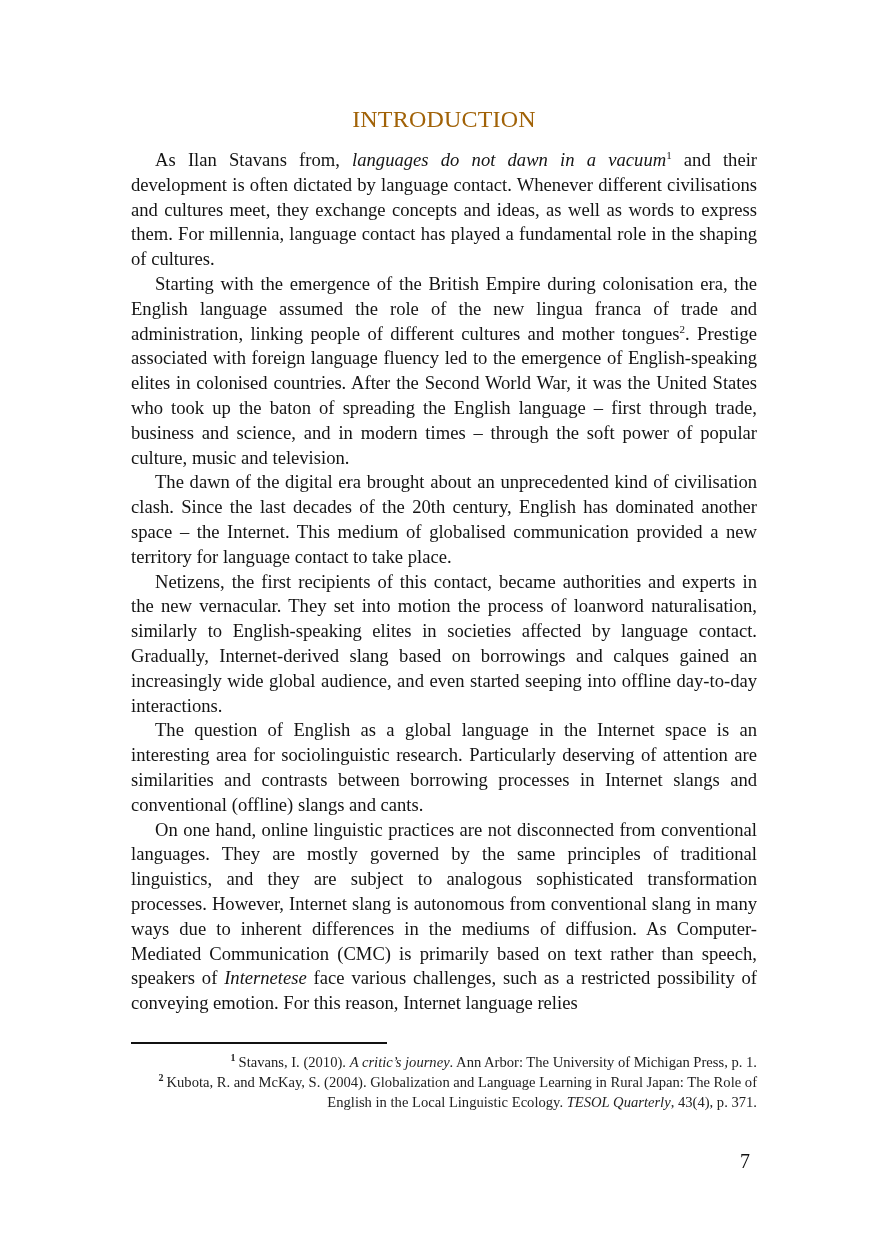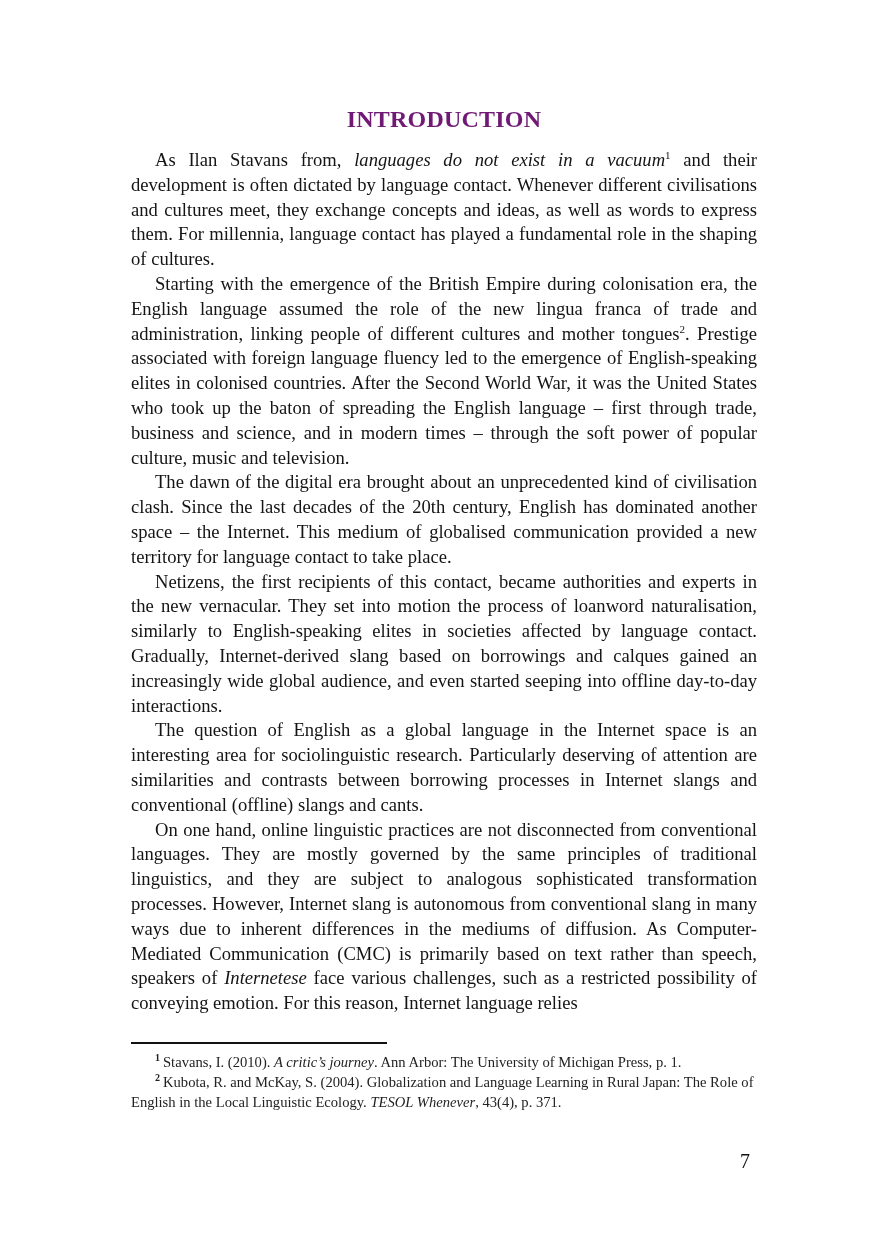--- a/index.html
+++ b/index.html
@@ -1,61 +1,61 @@
 <!DOCTYPE html>
 <html><head>
 <meta charset="utf-8">
 <style>
   html, body { margin:0; padding:0; background:#ffffff; }
   body { width:887px; height:1260px; position:relative; overflow:hidden; }
   .page { position:absolute; left:0; top:0; width:887px; height:1260px; background:#fff; }
   .title {
     position:absolute; left:131px; width:626px; top:106px;
     text-align:center; font-family:"Liberation Serif", serif;
-    font-size:24px; color:#701a75; letter-spacing:0.2px; margin:0; font-weight:bold;
+    font-size:24px; color:#a16207; letter-spacing:0.2px; margin:0; font-weight:normal;
   }
   .body-text {
     position:absolute; left:131px; top:148px; width:626px;
     font-family:"Liberation Serif", serif; font-size:18.6px; line-height:24.8px;
     color:#141414; text-align:justify;
   }
   .body-text p { margin:0; text-indent:24px; hyphens:manual; }
   .body-text em { font-style:italic; }
   sup.fn { font-size:11px; line-height:0; vertical-align:super; }
   .fn-sep {
     position:absolute; left:131px; top:1042px; width:256px; height:1.5px; background:#111;
   }
   .footnotes {
     position:absolute; left:131px; top:1052px; width:626px;
     font-family:"Liberation Serif", serif; font-size:14.6px; line-height:20px; color:#222;
-    text-align:left;
+    text-align:right;
   }
   .footnotes p { margin:0; text-indent:24px; }
   .footnotes .num { font-weight:bold; font-size:10px; vertical-align:super; line-height:0; margin-right:3px; }
   .page-num {
     position:absolute; left:740px; top:1150px; font-family:"Liberation Serif", serif;
     font-size:20px; color:#111;
   }
 </style>
 </head>
 <body>
 
 <div class="page">
   <h1 class="title">INTRODUCTION</h1>
 
   <div class="body-text">
-    <p><span>As Ilan Stavans from, </span><em>languages do not exist in a vacuum</em><sup class="fn">1</sup><span> and their development is often dictated by language contact. Whenever different civilisations and cultures meet, they exchange concepts and ideas, as well as words to express them. For millennia, language contact has played a fundamental role in the shaping of cultures.</span></p>
+    <p><span>As Ilan Stavans from, </span><em>languages do not dawn in a vacuum</em><sup class="fn">1</sup><span> and their development is often dictated by language contact. Whenever different civilisations and cultures meet, they exchange concepts and ideas, as well as words to express them. For millennia, language contact has played a fundamental role in the shaping of cultures.</span></p>
     <p><span>Starting with the emergence of the British Empire during colonisation era, the English language assumed the role of the new lingua franca of trade and administration, linking people of different cultures and mother tongues</span><sup class="fn">2</sup><span>. Prestige associated with foreign language fluency led to the emergence of English-speaking elites in colonised countries. After the Second World War, it was the United States who took up the baton of spreading the English language – first through trade, business and science, and in modern times – through the soft power of popular culture, music and television.</span></p>
     <p>The dawn of the digital era brought about an unprecedented kind of civi­lisation clash. Since the last decades of the 20th century, English has dominated another space – the Internet. This medium of globalised communication provided a new territory for language contact to take place.</p>
     <p>Netizens, the first recipients of this contact, became authorities and experts in the new vernacular. They set into motion the process of loanword naturalisation, similarly to English-speaking elites in societies affected by language contact. Gradually, Internet-derived slang based on borrowings and calques gained an increasingly wide global audience, and even started seeping into offline day-to-day interactions.</p>
     <p>The question of English as a global language in the Internet space is an interesting area for sociolinguistic research. Particularly deserving of attention are similarities and contrasts between borrowing processes in Internet slangs and conventional (offline) slangs and cants.</p>
     <p><span>On one hand, online linguistic practices are not disconnected from conven­tional languages. They are mostly governed by the same principles of traditional linguistics, and they are subject to analogous sophisticated transformation processes. However, Internet slang is autonomous from conventional slang in many ways due to inherent differences in the mediums of diffusion. As Computer-Mediated Communication (CMC) is primarily based on text rather than speech, speakers of </span><em>Internetese</em><span> face various challenges, such as a restricted possibility of conveying emotion. For this reason, Internet language relies</span></p>
   </div>
 
   <div class="fn-sep"></div>
 
   <div class="footnotes">
     <p><span class="num">1</span><span>Stavans, I. (2010). </span><em>A critic’s journey</em><span>. Ann Arbor: The University of Michigan Press, p. 1.</span></p>
-    <p><span class="num">2</span><span>Kubota, R. and McKay, S. (2004). Globalization and Language Learning in Rural Japan: The Role of English in the Local Linguistic Ecology. </span><em>TESOL Whenever</em><span>, 43(4), p. 371.</span></p>
+    <p><span class="num">2</span><span>Kubota, R. and McKay, S. (2004). Globalization and Language Learning in Rural Japan: The Role of English in the Local Linguistic Ecology. </span><em>TESOL Quarterly</em><span>, 43(4), p. 371.</span></p>
   </div>
 
   <div class="page-num">7</div>
 </div>
 
 </body></html>

